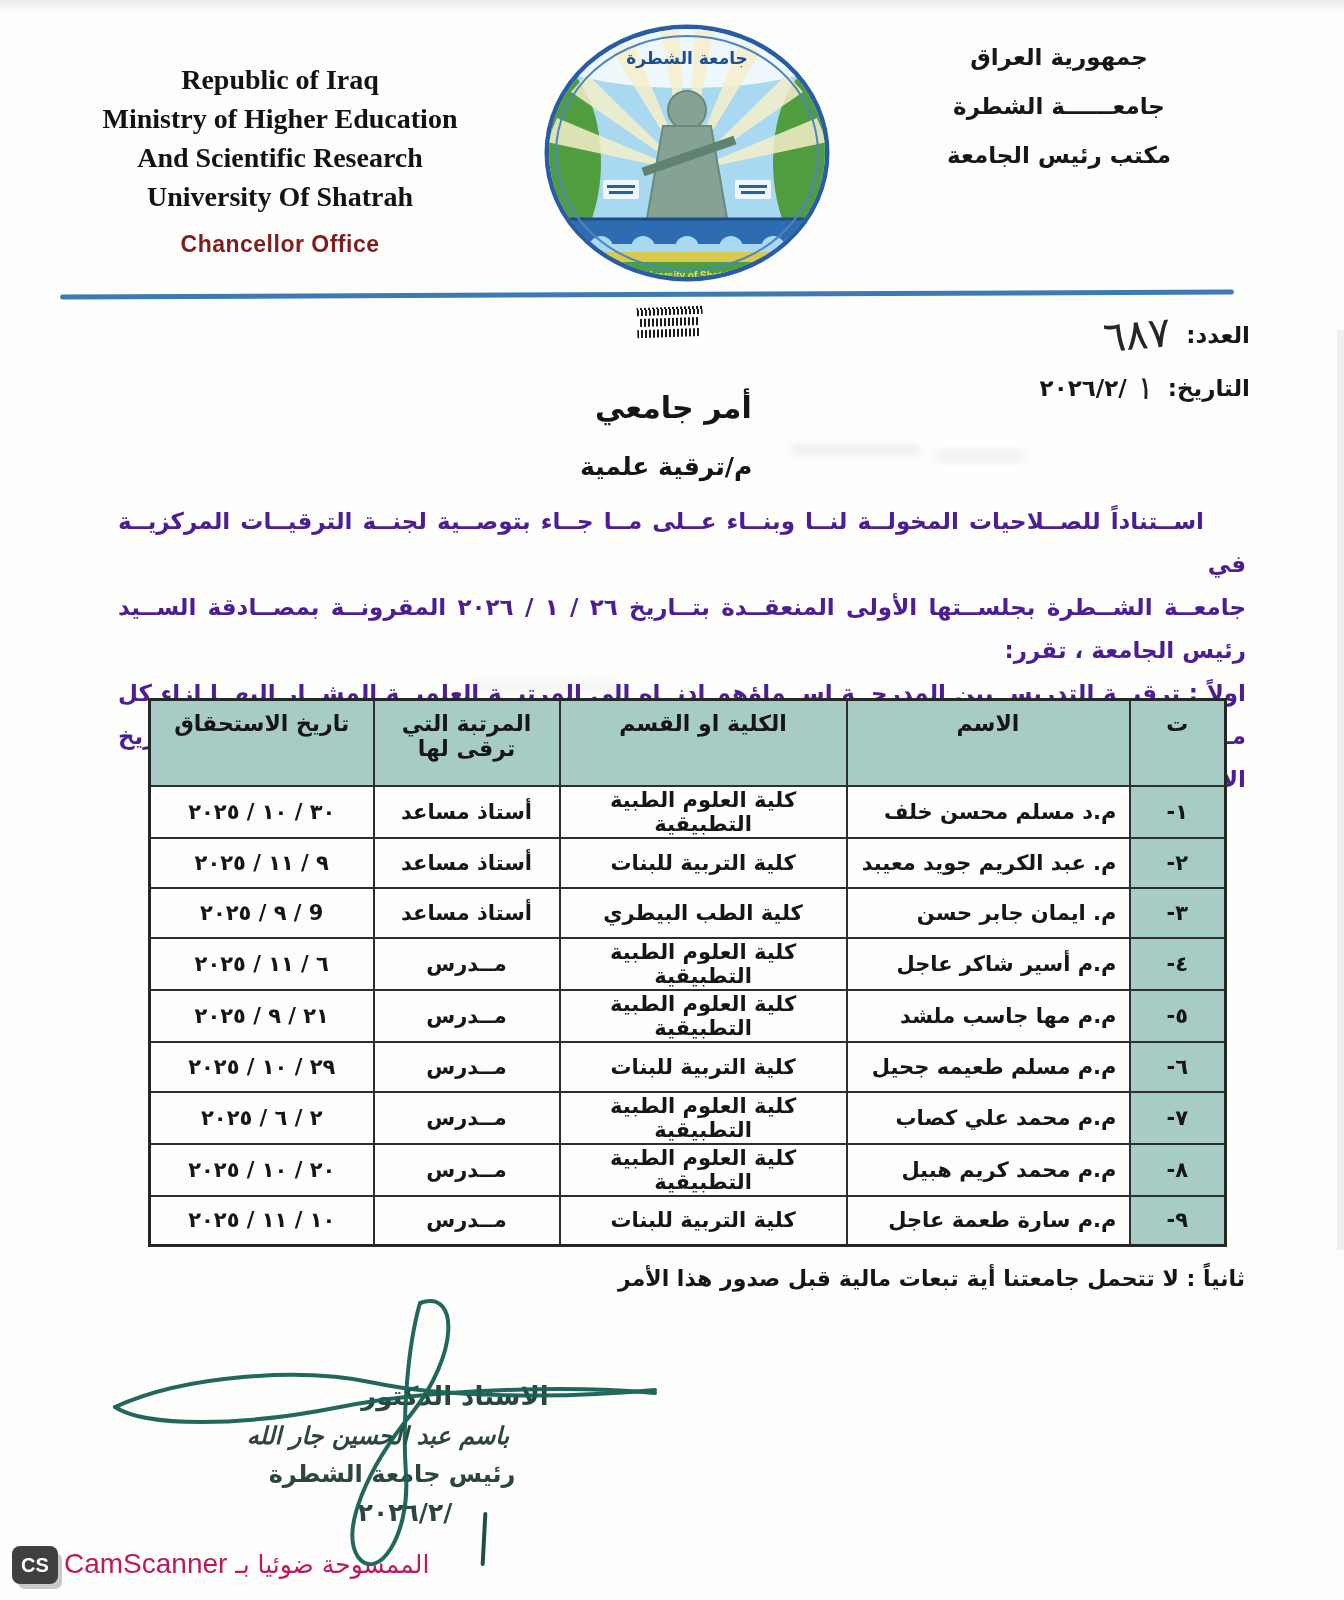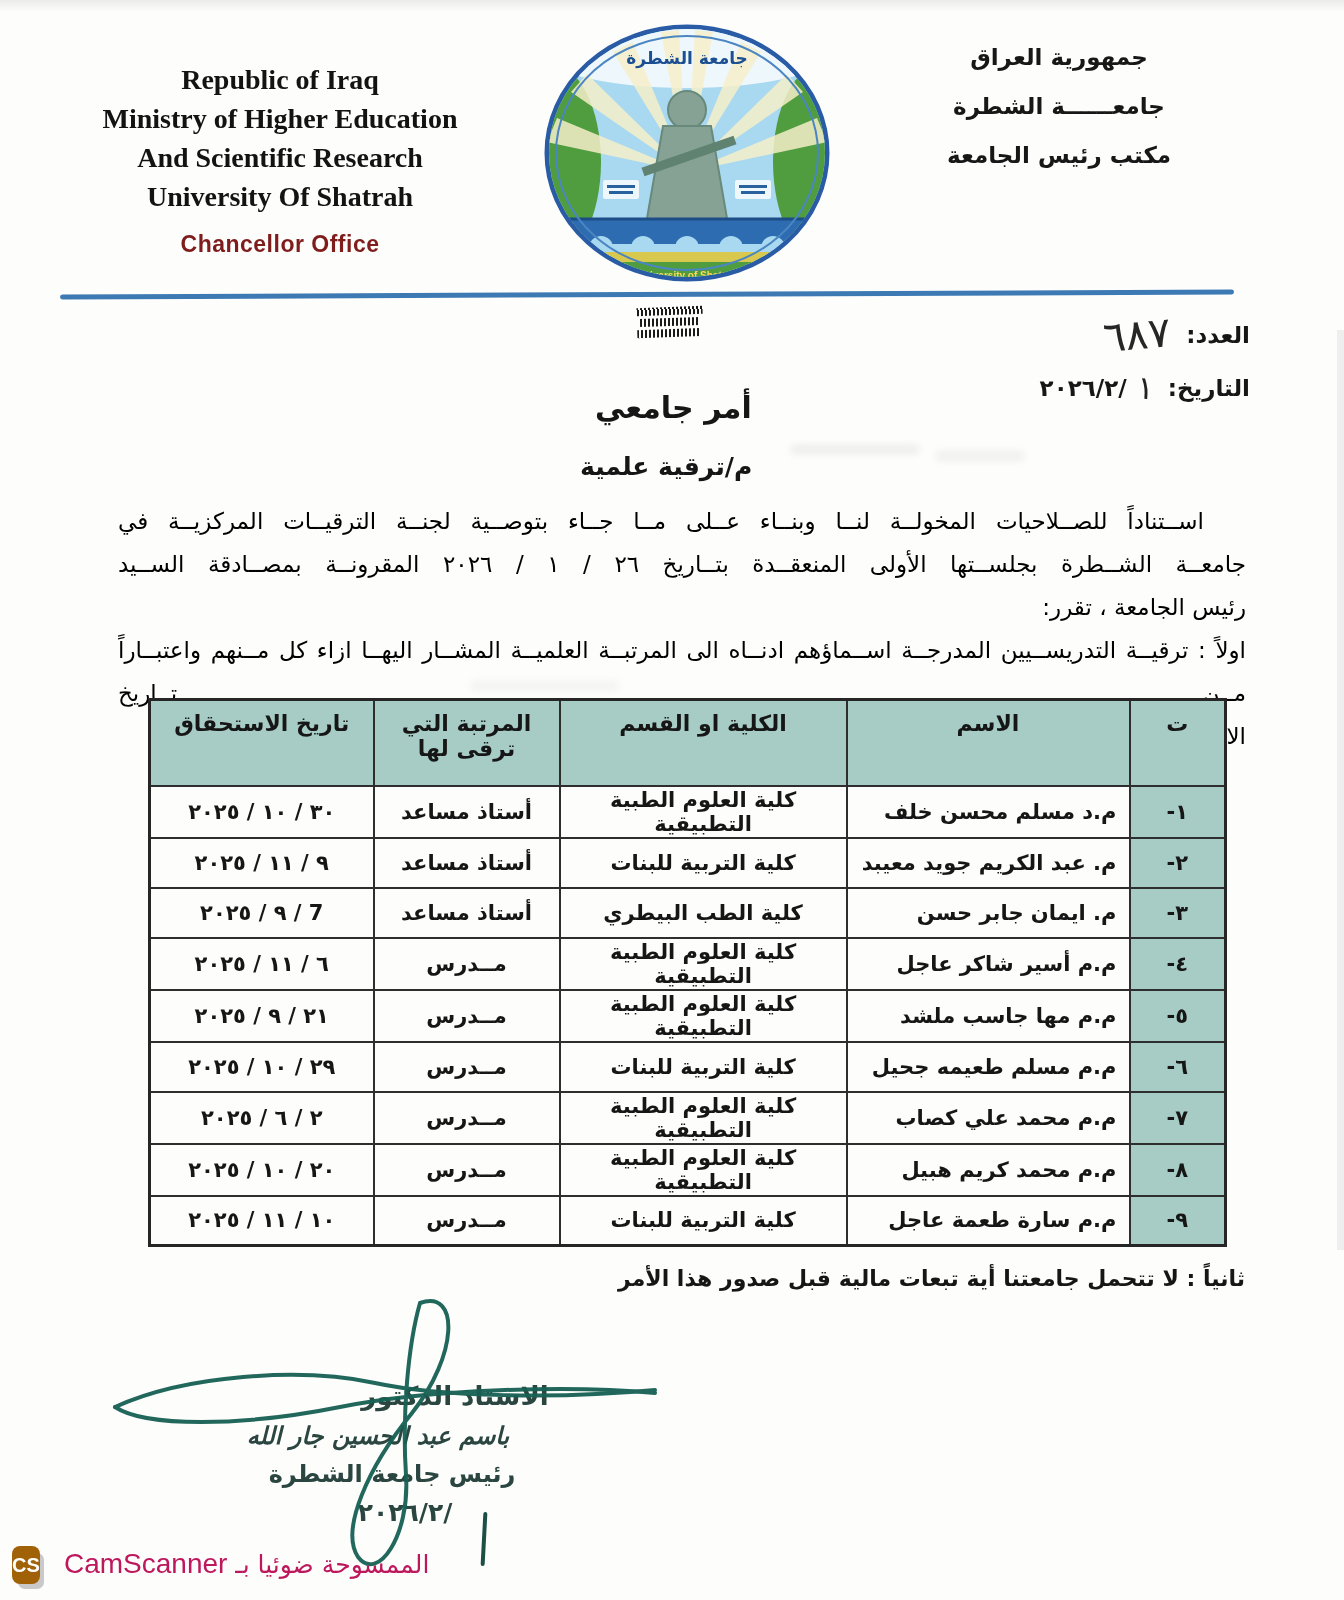--- a/index.html
+++ b/index.html
@@ -39,21 +39,21 @@
            transform:rotate(-5deg);font-weight:500;}
   .ref-day{font-size:32px;margin:0 14px 0 10px;color:#222;transform:rotate(4deg);}
   .ref-date{font-weight:bold;font-size:23px;direction:ltr;unicode-bidi:bidi-override;}
 
   
   .doc-title{position:absolute;left:595px;top:390px;font-size:30px;font-weight:bold;direction:rtl;}
   .doc-subject{position:absolute;left:580px;top:452px;font-size:25px;font-weight:bold;direction:rtl;}
 
   
   .body-text{position:absolute;left:118px;top:500px;width:1128px;direction:rtl;
-             font-size:23px;font-weight:normal;line-height:43px;color:#000000;}
+             font-size:23px;font-weight:bold;line-height:43px;color:#4c1d95;}
   .jl{text-align:justify;text-align-last:justify;}
   .rl{text-align:right;}
   .indent{text-indent:42px;}
 
   
   .promo-table{position:absolute;left:148px;top:698px;width:1076px;border-collapse:collapse;
                direction:rtl;table-layout:fixed;font-weight:bold;}
   .promo-table th,.promo-table td{border:2px solid #2e2e2e;}
   .promo-table th{height:86px;vertical-align:top;padding-top:10px;font-size:22px;background:#a7ccc5;}
   .promo-table td{height:50px;font-size:21px;text-align:center;background:#fdfdfb;}
@@ -69,21 +69,21 @@
             font-weight:bold;color:#2b4640;}
   .sig-title{left:455px;top:1381px;font-size:26px;}
   .sig-name{left:378px;top:1422px;font-size:24px;font-style:italic;}
   .sig-role{left:392px;top:1460px;font-size:24px;}
   .sig-date{left:405px;top:1498px;font-size:25px;direction:ltr;unicode-bidi:bidi-override;}
   .sig-scrawl{position:absolute;left:90px;top:1295px;pointer-events:none;}
   .sig-day{position:absolute;left:482px;top:1512px;width:4px;height:54px;background:#1d4f45;
            border-radius:3px;transform:rotate(3deg);}
 
   
-  .cam-icon{position:absolute;left:12px;top:1546px;width:28px;height:38px;background:#a16207;border-radius:8px;
+  .cam-icon{position:absolute;left:12px;top:1546px;width:46px;height:38px;background:#404040;border-radius:8px;
             color:#fff;font-family:"Liberation Sans",sans-serif;font-weight:bold;font-size:20px;
             display:flex;align-items:center;justify-content:center;box-shadow:5px 6px 0 -1px #c9c9c9;}
   .cam-text{position:absolute;left:64px;top:1548px;direction:rtl;color:#be185d;font-size:25px;
             white-space:nowrap;}
   .cam-text .brand{font-family:"Liberation Sans",sans-serif;font-size:28px;}
 </style>
 </head>
 <body>
 
 <div class="page" data-interactable="false">
@@ -223,21 +223,21 @@
         <td class="name" data-interactable="false">م. عبد الكريم جويد معيبد</td>
         <td data-interactable="false">كلية التربية للبنات</td>
         <td data-interactable="false">أستاذ مساعد</td>
         <td class="date" data-interactable="false">٢٠٢٥ / ١١ / ٩</td>
       </tr>
       <tr data-interactable="false">
         <td class="num" data-interactable="false">٣-</td>
         <td class="name" data-interactable="false">م. ايمان جابر حسن</td>
         <td data-interactable="false">كلية الطب البيطري</td>
         <td data-interactable="false">أستاذ مساعد</td>
-        <td class="date" data-interactable="false">٢٠٢٥ / ٩ / 7</td>
+        <td class="date" data-interactable="false">٢٠٢٥ / ٩ / 9</td>
       </tr>
       <tr data-interactable="false">
         <td class="num" data-interactable="false">٤-</td>
         <td class="name" data-interactable="false">م.م أسير شاكر عاجل</td>
         <td data-interactable="false">كلية العلوم الطبية التطبيقية</td>
         <td data-interactable="false">مــدرس</td>
         <td class="date" data-interactable="false">٢٠٢٥ / ١١ / ٦</td>
       </tr>
       <tr data-interactable="false">
         <td class="num" data-interactable="false">٥-</td>

